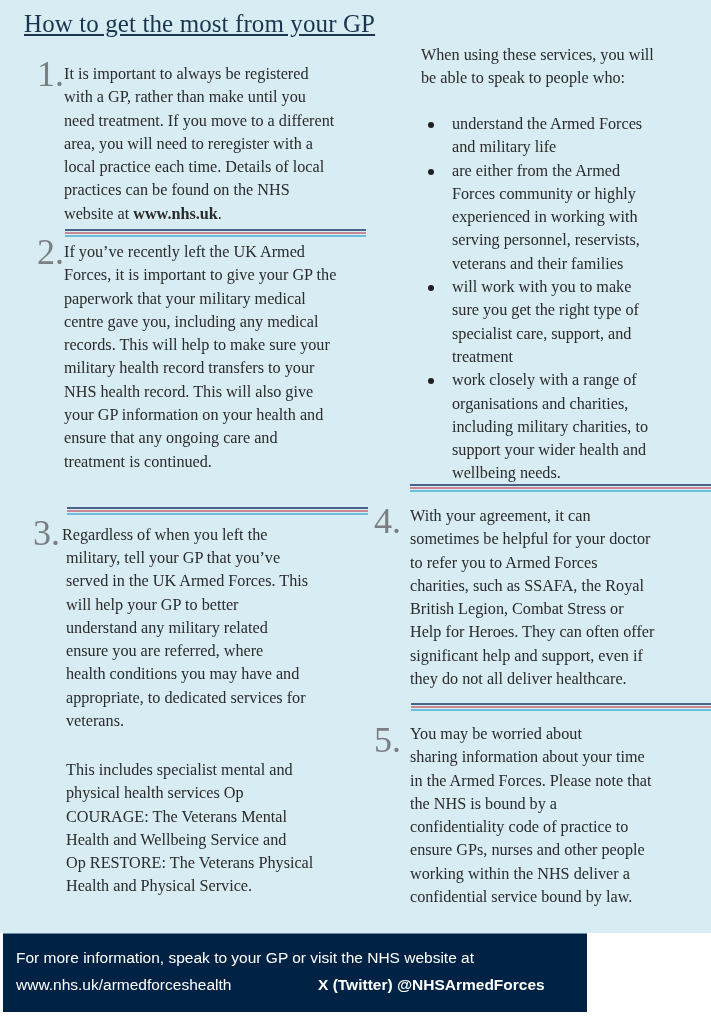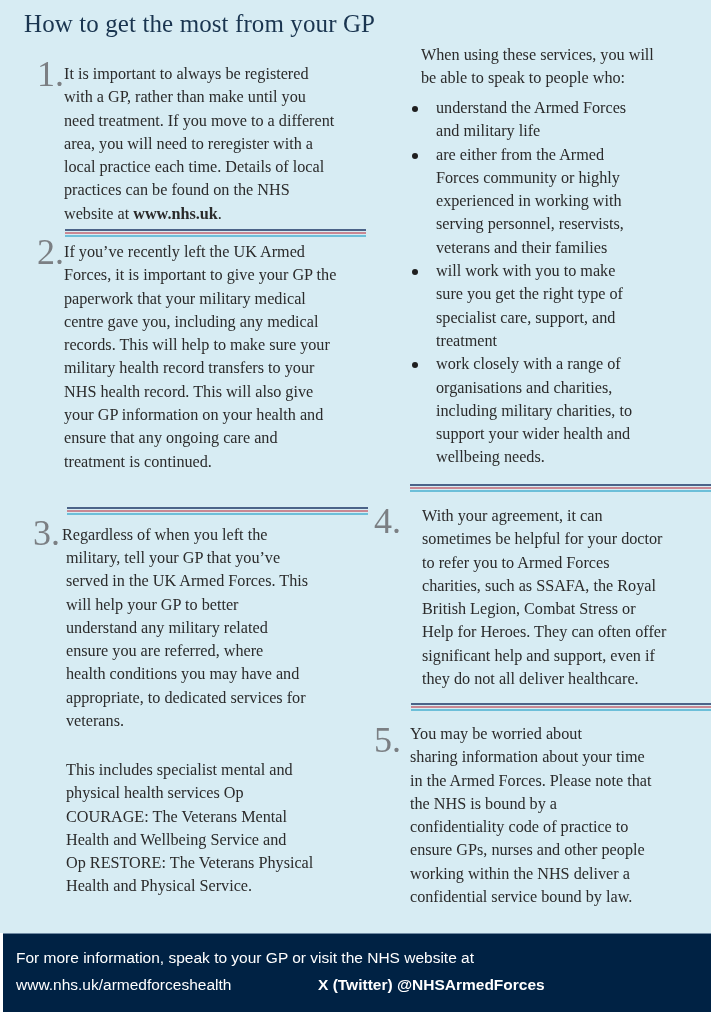--- a/index.html
+++ b/index.html
@@ -10,47 +10,48 @@
       color: #2b2b2b;
     }
     .panel {
       position: absolute; left: 0; top: 0; width: 711px; height: 933px;
       background: #d7ecf3;
     }
     .title {
       position: absolute; left: 24px; top: 10px;
       font-size: 25px; color: #1a3550; letter-spacing: 0.1px; margin: 0; font-weight: normal;
       white-space: nowrap;
+      text-decoration: underline;
     }
     .divider {
       position: absolute; height: 9px;
     }
     .divider .s { display: block; height: 2px; margin-bottom: 1px; }
     .divider .s1 { background: #4b6388; }
     .divider .s2 { background: #c98893; }
     .divider .s3 { background: #6cbfd9; }
     .num {
       position: absolute; font-size: 36px; color: #7b7f83; line-height: 1;
       font-family: "Liberation Serif", "DejaVu Serif", serif;
     }
     .body-text {
       position: absolute; font-size: 16.2px; line-height: 23.3px; color: #2b2b2b;
       margin: 0;
     }
     .body-text b { font-weight: bold; }
-    .bullet-list { position: absolute; margin: 0; padding: 0; list-style: none; }
+    .bullet-list { position: absolute; margin: 16px; padding: 0; list-style: none; }
     .bullet-list li {
       position: relative; padding-left: 27px; font-size: 16.2px; line-height: 23.3px;
     }
     .bullet-list li .dot {
       position: absolute; left: 3px; top: 9px; width: 6px; height: 6px; border-radius: 50%;
       background: #1f1f1f;
     }
     .footer {
-      position: absolute; left: 3px; top: 933px; width: 708px; height: 78px;
+      position: absolute; left: 3px; top: 933px; width: 584px; height: 78px;
       background: #002244;
       border-top: 1px solid #6f8aa3;
       font-family: "Liberation Sans", "DejaVu Sans", sans-serif; color: #ffffff;
     }
     .footer .line1 { position: absolute; left: 13px; top: 15px; font-size: 15.5px; }
     .footer .line2 { position: absolute; left: 13px; top: 42px; font-size: 15.5px; font-weight: normal; }
     .footer .handle { position: absolute; left: 315px; top: 42px; font-size: 15.5px; font-weight: bold; }
   </style>
 </head>
 <body>
@@ -163,21 +164,21 @@
       <div>physical health services Op</div>
       <div>COURAGE: The Veterans Mental</div>
       <div>Health and Wellbeing Service and</div>
       <div>Op RESTORE: The Veterans Physical</div>
       <div>Health and Physical Service.</div>
     </div>
   </div>
 
   <div>
     <span class="num" style="left:374px; top:503px;">4.</span>
-    <div class="body-text" style="left:410px; top:505px;margin-left:12px;">
+    <div class="body-text" style="left:410px; top:505px;">
       <div>With your agreement, it can</div>
       <div>sometimes be helpful for your doctor</div>
       <div>to refer you to Armed Forces</div>
       <div>charities, such as SSAFA, the Royal</div>
       <div>British Legion, Combat Stress or</div>
       <div>Help for Heroes. They can often offer</div>
       <div>significant help and support, even if</div>
       <div>they do not all deliver healthcare.</div>
     </div>
   </div>

